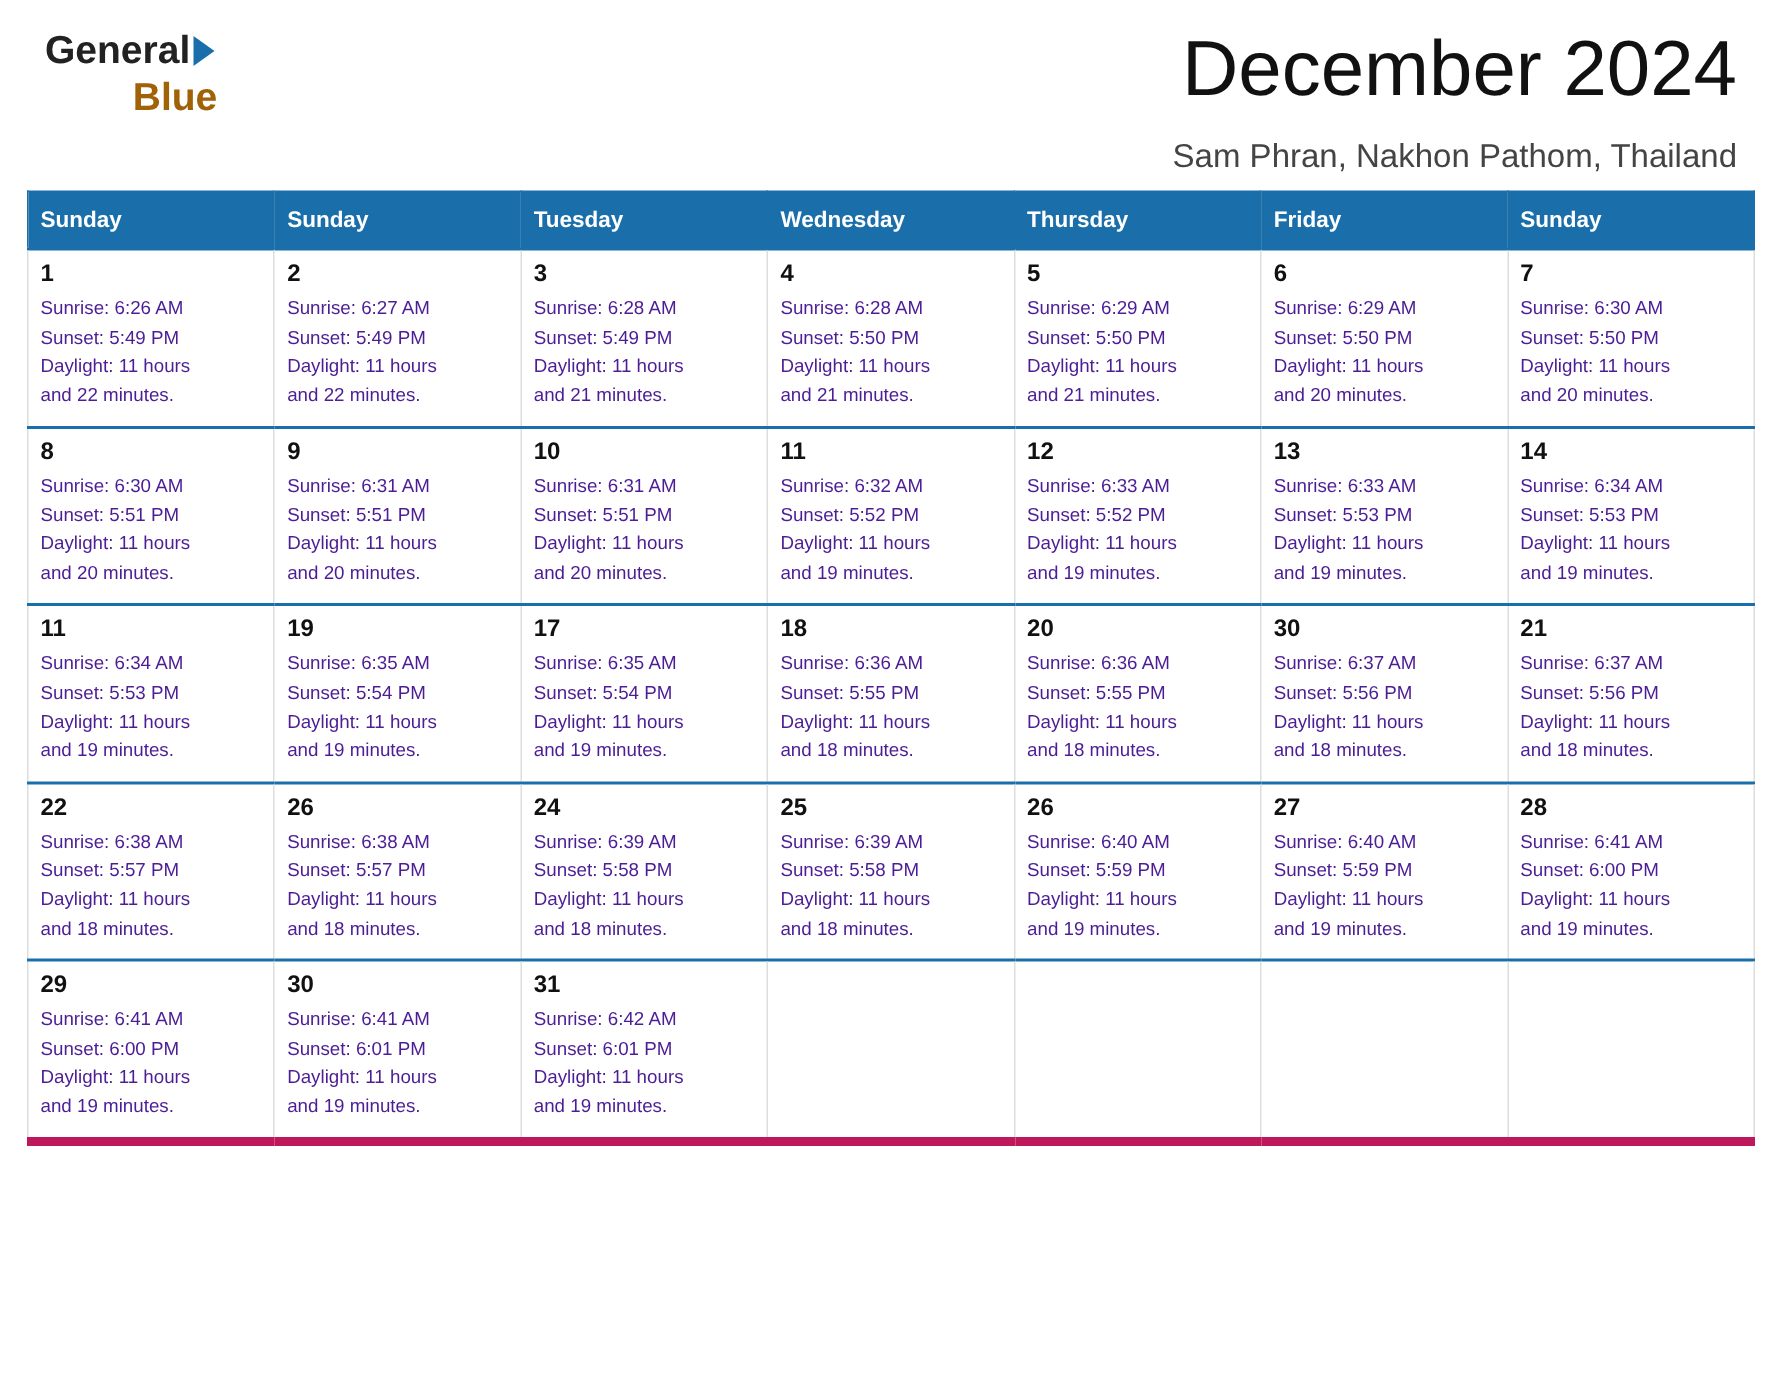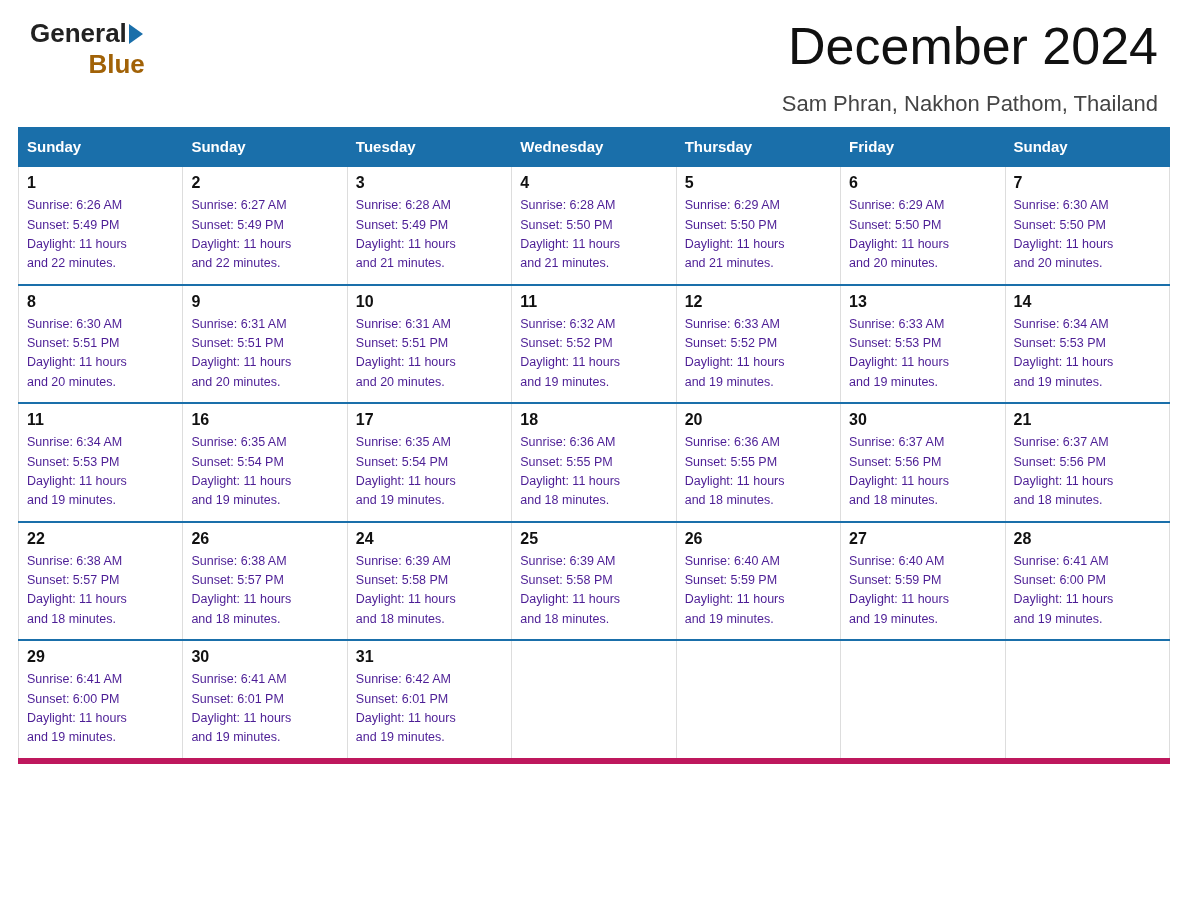--- a/index.html
+++ b/index.html
@@ -199,21 +199,21 @@
             <div class="day-num">14</div>
             <div class="day-info">Sunrise: 6:34 AM<br>Sunset: 5:53 PM<br>Daylight: 11 hours<br>and 19 minutes.</div>
           </td>
         </tr>
         <tr>
           <td>
             <div class="day-num">11</div>
             <div class="day-info">Sunrise: 6:34 AM<br>Sunset: 5:53 PM<br>Daylight: 11 hours<br>and 19 minutes.</div>
           </td>
           <td>
-            <div class="day-num">16</div>
+            <div class="day-num">19</div>
             <div class="day-info">Sunrise: 6:35 AM<br>Sunset: 5:54 PM<br>Daylight: 11 hours<br>and 19 minutes.</div>
           </td>
           <td>
             <div class="day-num">17</div>
             <div class="day-info">Sunrise: 6:35 AM<br>Sunset: 5:54 PM<br>Daylight: 11 hours<br>and 19 minutes.</div>
           </td>
           <td>
             <div class="day-num">18</div>
             <div class="day-info">Sunrise: 6:36 AM<br>Sunset: 5:55 PM<br>Daylight: 11 hours<br>and 18 minutes.</div>
           </td>

